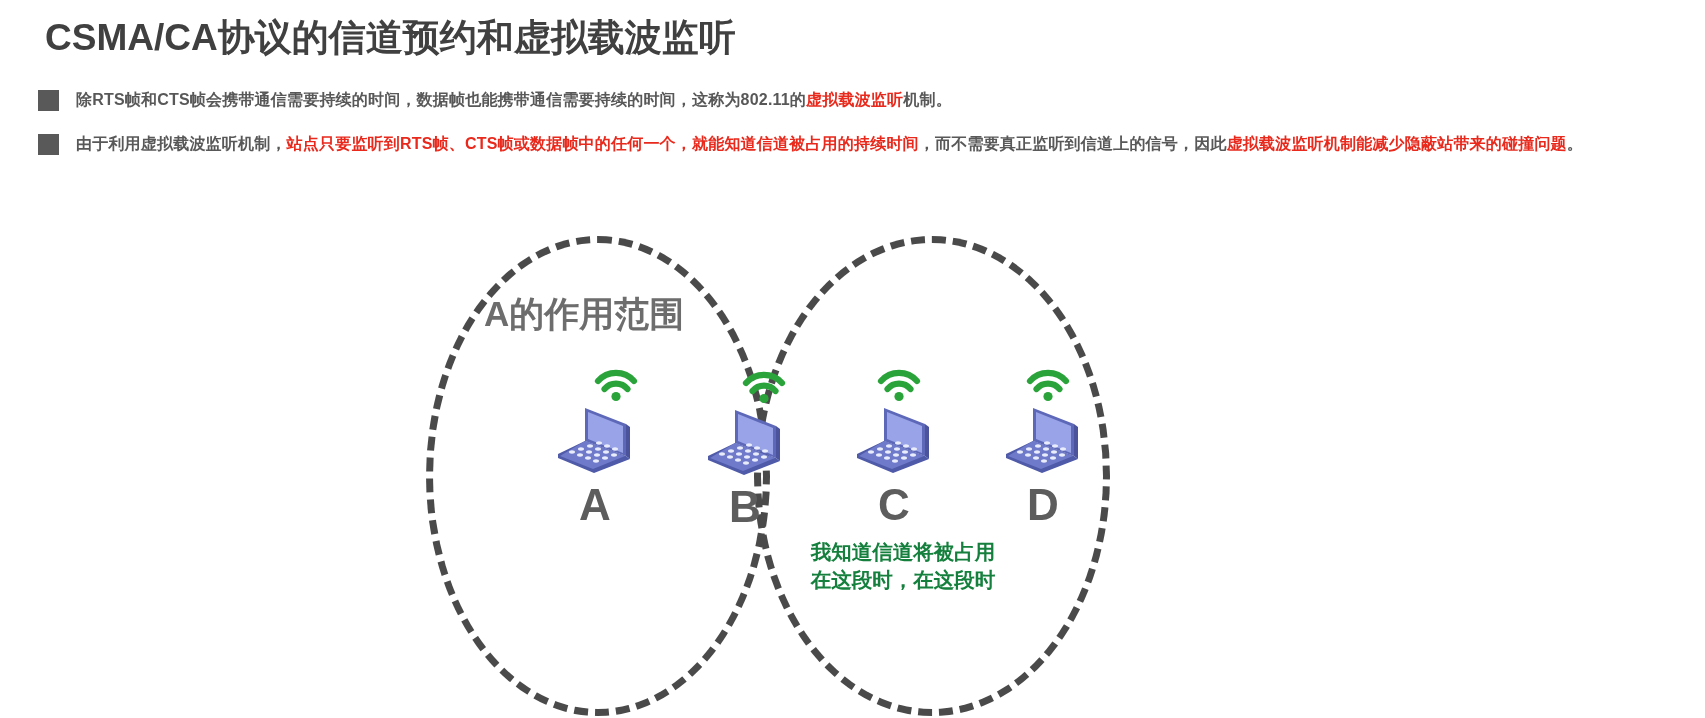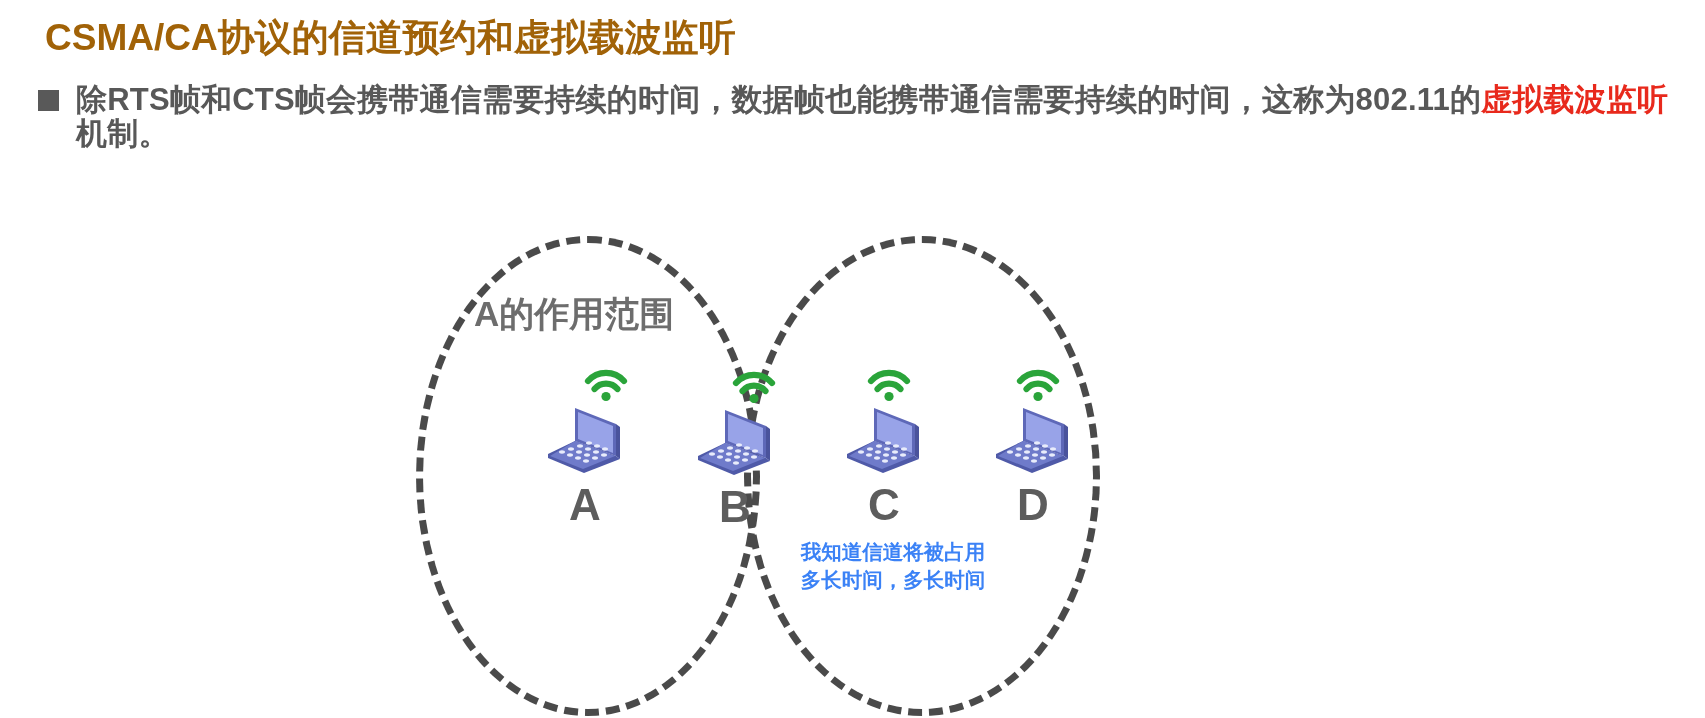--- a/index.html
+++ b/index.html
@@ -12,21 +12,21 @@
     font-family: "Liberation Sans", "DejaVu Sans", sans-serif;
     overflow: hidden;
   }
 
   
   .slide-title {
     position: absolute;
     left: 45px; top: 13px;
     font-size: 37px;
     font-weight: bold;
-    color: #a16207;
+    color: #404040;
     letter-spacing: 0px;
     white-space: nowrap;
   }
 
   
   .bullets {
     position: absolute;
     left: 38px; top: 83px;
     width: 1640px;
   }
@@ -36,32 +36,32 @@
     margin-bottom: 10px;
   }
   .bullet-mark {
     width: 21px; height: 21px;
     background: #595959;
     flex: 0 0 auto;
     margin-top: 7px;
     margin-right: 17px;
   }
   .bullet-text {
-    font-size: 31px;
+    font-size: 16px;
     font-weight: bold;
     color: #585858;
     line-height: 34px;
     letter-spacing: 0.2px;
   }
   .hl { color: #E8291C; }
 
   
   .diagram {
     position: absolute;
-    left: 0; top: 218px;
+    left: 10px; top: 218px;
     width: 1356px; height: 500px;
   }
   .circle {
     position: absolute;
     border: 7px dashed #4a4a4a;
     border-radius: 50%;
     box-sizing: border-box;
     background: transparent;
   }
   #circle-a {
@@ -110,38 +110,44 @@
   #node-c .wifi-icon { transform: translateX(-18px); }
   #node-d .wifi-icon { transform: translateX(-18px); }
 
   .caption {
     position: absolute;
     left: 783px; top: 320px;
     width: 220px;
     text-align: center;
     font-size: 20.5px;
     font-weight: bold;
-    color: #3b82f6;
+    color: #15803d;
     line-height: 28px;
   }
 </style>
 </head>
 <body>
 
 <div class="slide-title">CSMA/CA协议的信道预约和虚拟载波监听</div>
 
 <div class="bullets">
 
   <div class="bullet-row">
     <span class="bullet-mark"></span>
     <span class="bullet-text">
       <span>除RTS帧和CTS帧会携带通信需要持续的时间，数据帧也能携带通信需要持续的时间，这称为802.11的</span><span class="hl">虚拟载波监听</span><span>机制。</span>
     </span>
   </div>
 
+  <div class="bullet-row">
+    <span class="bullet-mark"></span>
+    <span class="bullet-text">
+      <span>由于利用虚拟载波监听机制，</span><span class="hl">站点只要监听到RTS帧、CTS帧或数据帧中的任何一个，就能知道信道被占用的持续时间</span><span>，而不需要真正监听到信道上的信号，因此</span><span class="hl">虚拟载波监听机制能减少隐蔽站带来的碰撞问题</span><span>。</span>
+    </span>
+  </div>
 
 </div>
 
 <div class="diagram">
 
   <div class="circle" id="circle-a"></div>
   <div class="circle" id="circle-c"></div>
 
   <div class="range-label" id="label-range-a">A的作用范围</div>
 
@@ -288,16 +294,16 @@
         <ellipse cx="47" cy="41" rx="3.0" ry="1.7"></ellipse>
           <ellipse cx="55" cy="44" rx="3.0" ry="1.7"></ellipse>
         <ellipse cx="63" cy="47" rx="3.0" ry="1.7"></ellipse>
       </g>
     </svg>
     <div class="node-letter">D</div>
   </div>
 
   <div class="caption">
     <div>我知道信道将被占用</div>
-    <div>多长时间，多长时间</div>
+    <div>在这段时，在这段时</div>
   </div>
 
 </div>
 
 </body></html>

